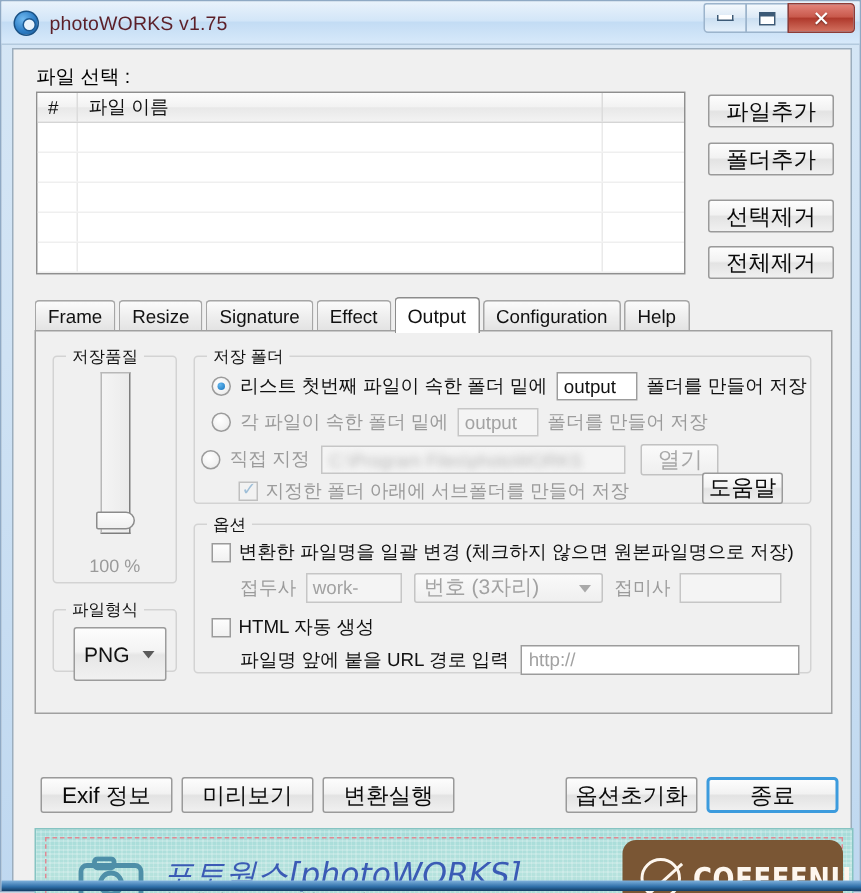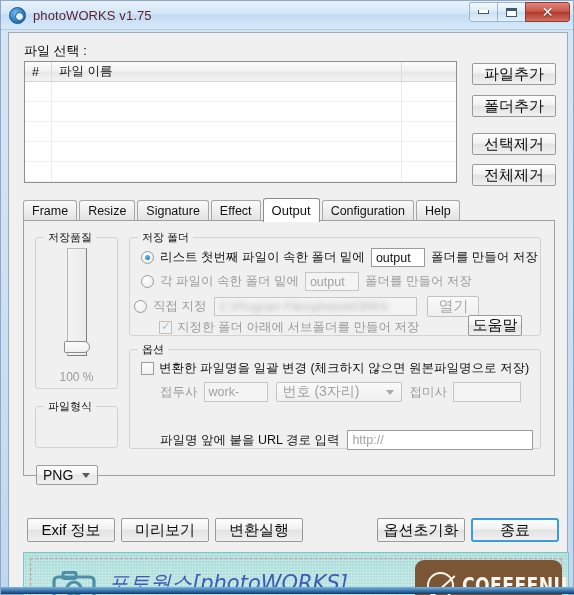--- a/index.html
+++ b/index.html
@@ -325,21 +325,21 @@
       <div class="gbox" style="left:11px; top:16px; width:83px; height:152px;">
         <div class="gtitle">저장품질</div>
         <div class="slider-track">
           <div class="slider-thumb"></div>
         </div>
         <div class="quality-pct">100 %</div>
       </div>
 
       <div class="gbox" style="left:11px; top:185px; width:83px; height:42px;">
         <div class="gtitle">파일형식</div>
-        <div class="combo" style="position:absolute; left:0; top:11px; width:62px; height:20px;margin-top:47px;">
+        <div class="combo" style="position:absolute; left:13px; top:11px; width:62px; height:36px;">
           <span>PNG</span>
           <span class="arrow"></span>
         </div>
       </div>
 
       <div class="gbox" style="left:105px; top:16px; width:412px; height:99px;">
         <div class="gtitle">저장 폴더</div>
 
         <div class="row-f" style="left:11px; top:10px;">
           <span class="radio checked"></span>
@@ -382,20 +382,24 @@
           <span class="lbl dis">접두사</span>
           <span class="txt dis ph" style="margin-left:6px; width:64px; height:20px;">work-</span>
           <span class="combo dis" style="margin-left:8px; width:126px; height:20px;">
             <span>번호 (3자리)</span>
             <span class="arrow"></span>
           </span>
           <span class="lbl dis" style="margin-left:8px;">접미사</span>
           <span class="txt dis" style="margin-left:6px; width:68px; height:20px;"></span>
         </div>
 
+        <div class="row-f" style="left:11px; top:60px;">
+          <span class="check"></span>
+          <span class="lbl" style="margin-left:5px;">HTML 자동 생성</span>
+        </div>
         <div class="row-f" style="left:30px; top:80px;">
           <span class="lbl">파일명 앞에 붙을 URL 경로 입력</span>
           <span class="txt ph" style="margin-left:8px; width:186px; height:20px;">http://</span>
         </div>
       </div>
 
     </div>
 
     <div class="btn bottom-btn" style="left:112px;">미리보기</div>
     <div class="btn bottom-btn" style="left:18px;">Exif 정보</div>

